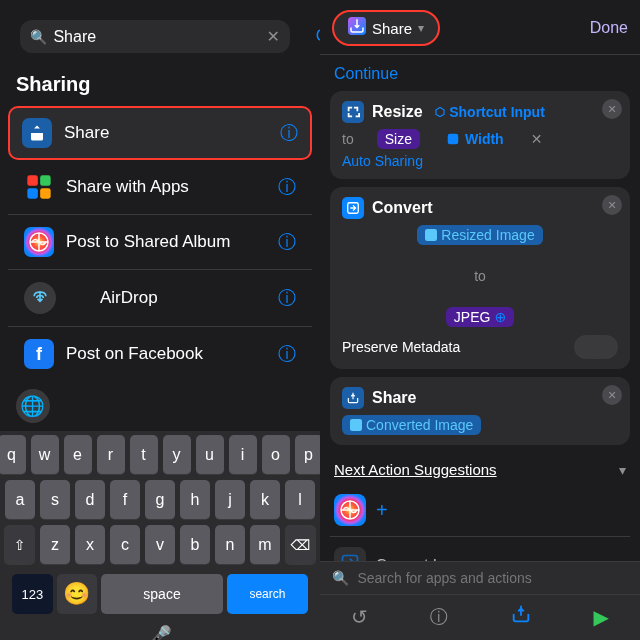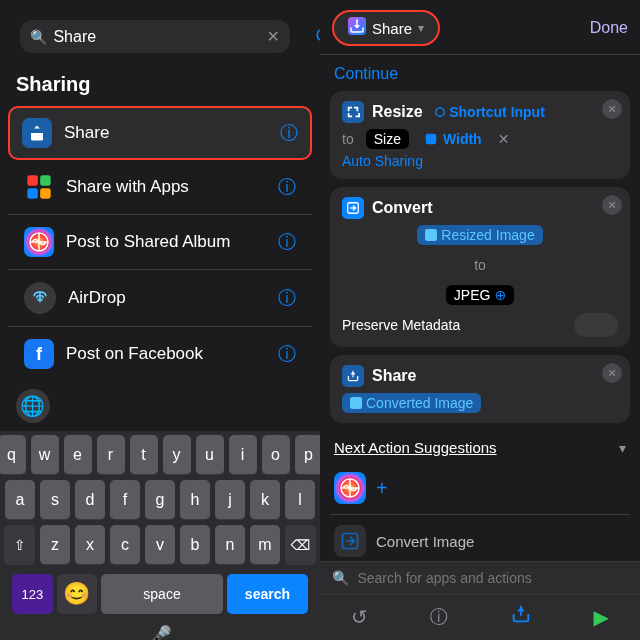--- a/index.html
+++ b/index.html
@@ -143,21 +143,21 @@
       background: #3a3a3e;
       max-width: 46px;
     }
     .bottom-bar {
       display: flex;
       align-items: center;
       gap: 4px;
       padding: 4px 8px 8px;
     }
     .bottom-key {
-      background: #4c1d95;
+      background: #0f172a;
       color: #fff;
       border-radius: 5px;
       height: 40px;
       display: flex;
       align-items: center;
       justify-content: center;
       font-size: 14px;
       cursor: pointer;
       flex: 1;
     }
@@ -251,42 +251,42 @@
       display: flex;
       align-items: center;
       justify-content: center;
       color: #8e8e93;
       font-size: 11px;
       cursor: pointer;
     }
     .action-row {
       display: flex;
       align-items: center;
-      gap: 12px;
+      gap: 23px;
       flex-wrap: wrap;
     }
     .action-tag {
       background: #1a5fa8;
       color: #5ac8fa;
       border-radius: 6px;
       padding: 2px 8px;
       font-size: 14px;
       display: flex;
       align-items: center;
       gap: 4px;
     }
     .action-tag.blue-text {
       background: transparent;
       color: #0a84ff;
       padding: 2px 4px;
       font-size: 14px;
       font-weight: 600;
     }
     .action-tag.pill {
-      background: #000000;
+      background: #4c1d95;
       color: #fff;
       padding: 2px 8px;
       font-size: 14px;
     }
     .plain-text {
       color: #8e8e93;
       font-size: 14px;
     }
 
     .quality-row {
@@ -485,21 +485,21 @@
         <ellipse cx="15" cy="15" rx="9" ry="9" fill="none" stroke="white" stroke-width="1.5"></ellipse>
         <path d="M8 15 Q11 10 15 15 Q19 20 22 15" stroke="white" stroke-width="1.5" fill="none"></path>
         <line x1="15" y1="6" x2="15" y2="24" stroke="white" stroke-width="1.5"></line>
         <line x1="6" y1="15" x2="24" y2="15" stroke="white" stroke-width="1.5"></line>
       </svg>
     </div>
     <span class="item-label">Post to Shared Album</span>
     <span class="info-icon">ⓘ</span>
   </div>
 
-  <div class="list-item" style="margin:0 8px;">
+  <div class="list-item" style="margin:0 8px;gap:32px;">
     <div class="item-icon icon-airdrop" style="width:32px;height:32px;background:#3a3a3c;border-radius:50%;display:flex;align-items:center;justify-content:center;">
       <svg width="20" height="20" viewBox="0 0 24 24" fill="none" stroke="#5ac8fa" stroke-width="2">
         <path d="M12 4 L12 16 M9 13 L12 16 L15 13"></path>
         <path d="M5 10 Q5 5 12 5 Q19 5 19 10"></path>
         <path d="M8 12 Q8 9 12 9 Q16 9 16 12"></path>
       </svg>
     </div>
     <span class="item-label">AirDrop</span>
     <span class="info-icon">ⓘ</span>
   </div>
@@ -550,21 +550,21 @@
       <div class="key">b</div>
       <div class="key">n</div>
       <div class="key">m</div>
       <div class="key wide" style="font-size:14px;">⌫</div>
     </div>
 
     <div class="bottom-bar">
       <div class="bottom-key num-key" style="font-size:13px;">123</div>
       <div class="bottom-key emoji">😊</div>
       <div class="bottom-key space" style="flex:3;font-size:14px;background:#5a5a60;">space</div>
-      <div class="bottom-key search-key" style="flex:2;background:#0a84ff;font-size:14px;font-weight:700;">search</div>
+      <div class="bottom-key search-key" style="flex:2;background:#0a84ff;font-size:12px;font-weight:400;">search</div>
     </div>
 
     <div style="display:flex;justify-content:center;padding:2px 0 6px;">
       <span style="color:#8e8e93;font-size:20px;">🎤</span>
     </div>
   </div>
 </div>
 
 <div class="right-panel">
 

